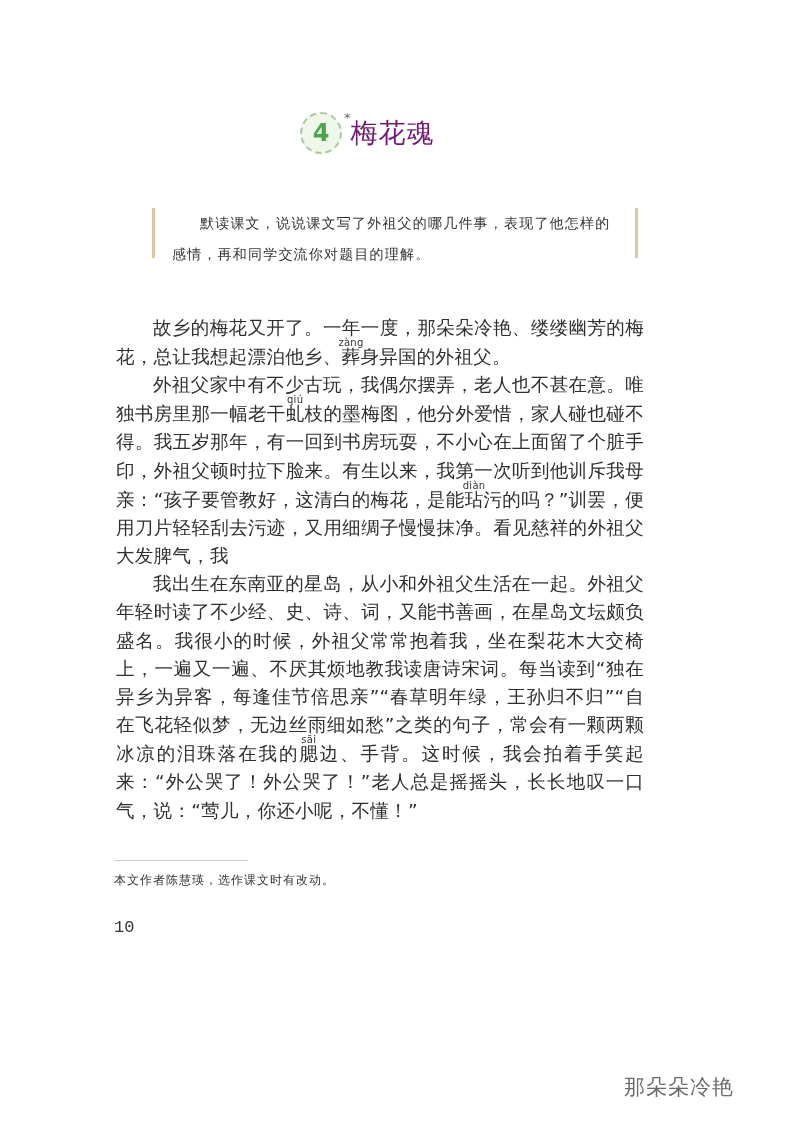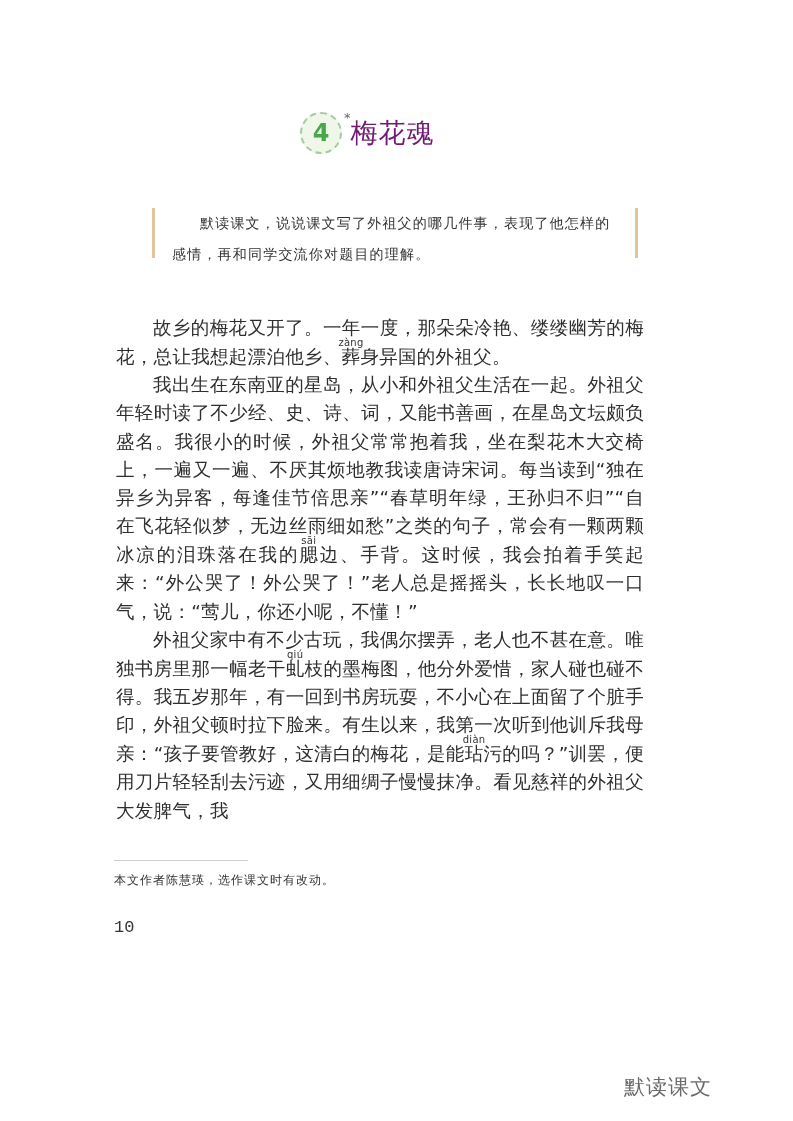--- a/index.html
+++ b/index.html
@@ -80,20 +80,20 @@
 </div>
 
 <div class="prompt-box">
   <div class="prompt-bar left"></div>
   <div class="prompt-text">默读课文，说说课文写了外祖父的哪几件事，表现了他怎样的感情，再和同学交流你对题目的理解。</div>
   <div class="prompt-bar right"></div>
 </div>
 
 <div class="body-text">
   <p><span>故乡的梅花又开了。一年一度，那朵朵冷艳、缕缕幽芳的梅花，总让我想起漂泊他乡、</span><ruby><span>葬</span><rt>zàng</rt></ruby><span>身异国的外祖父。</span></p>
+  <p><span>外祖父家中有不少古玩，我偶尔摆弄，老人也不甚在意。唯独书房里那一幅老干</span><ruby><span>虬</span><rt>qiú</rt></ruby><span>枝的墨梅图，他分外爱惜，家人碰也碰不得。我五岁那年，有一回到书房玩耍，不小心在上面留了个脏手印，外祖父顿时拉下脸来。有生以来，我第一次听到他训斥我母亲：“孩子要管教好，这清白的梅花，是能</span><ruby><span>玷</span><rt>diàn</rt></ruby><span>污的吗？”训罢，便用刀片轻轻刮去污迹，又用细绸子慢慢抹净。看见慈祥的外祖父大发脾气，我</span></p>
   <p><span>我出生在东南亚的星岛，从小和外祖父生活在一起。外祖父年轻时读了不少经、史、诗、词，又能书善画，在星岛文坛颇负盛名。我很小的时候，外祖父常常抱着我，坐在梨花木大交椅上，一遍又一遍、不厌其烦地教我读唐诗宋词。每当读到“独在异乡为异客，每逢佳节倍思亲”“春草明年绿，王孙归不归”“自在飞花轻似梦，无边丝雨细如愁”之类的句子，常会有一颗两颗冰凉的泪珠落在我的</span><ruby><span>腮</span><rt>sāi</rt></ruby><span>边、手背。这时候，我会拍着手笑起来：“外公哭了！外公哭了！”老人总是摇摇头，长长地叹一口气，说：“莺儿，你还小呢，不懂！”</span></p>
-  <p><span>外祖父家中有不少古玩，我偶尔摆弄，老人也不甚在意。唯独书房里那一幅老干</span><ruby><span>虬</span><rt>qiú</rt></ruby><span>枝的墨梅图，他分外爱惜，家人碰也碰不得。我五岁那年，有一回到书房玩耍，不小心在上面留了个脏手印，外祖父顿时拉下脸来。有生以来，我第一次听到他训斥我母亲：“孩子要管教好，这清白的梅花，是能</span><ruby><span>玷</span><rt>diàn</rt></ruby><span>污的吗？”训罢，便用刀片轻轻刮去污迹，又用细绸子慢慢抹净。看见慈祥的外祖父大发脾气，我</span></p>
 </div>
 
 <div class="footnote-rule"></div>
 <div class="footnote">本文作者陈慧瑛，选作课文时有改动。</div>
 <div class="page-number">10</div>
-<div class="watermark">默读课文</div>
+<div class="watermark">那朵朵冷艳</div>
 
 </body></html>

